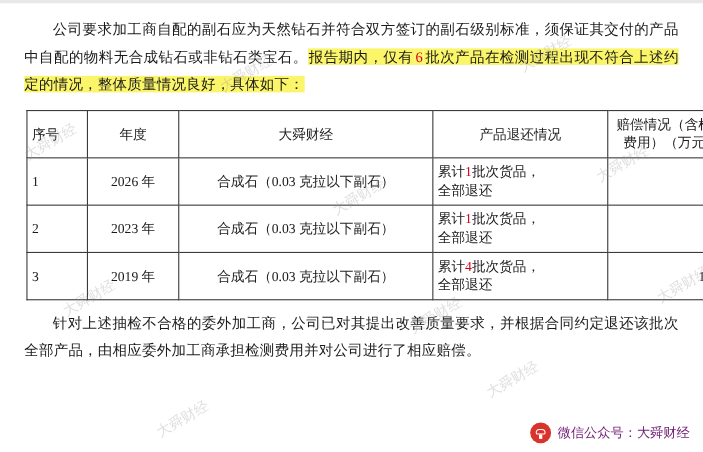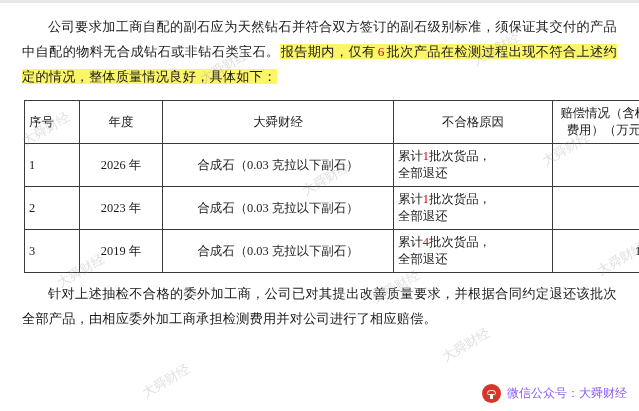--- a/index.html
+++ b/index.html
@@ -104,21 +104,21 @@
   
   .footer-badge {
     position: absolute;
     right: 12px;
     bottom: 8px;
     display: flex;
     align-items: center;
     gap: 6px;
     font-family: "Liberation Sans", sans-serif;
     font-size: 12px;
-    color: #8b5cf6;
+    color: #701a75;
     margin-top: 28px;
   }
   .badge-circle {
     width: 19px;
     height: 19px;
     border-radius: 50%;
     background: #d9342b;
     position: relative;
     flex: none;
   }
@@ -146,21 +146,21 @@
   <div class="top-rule"></div>
 
   <p class="para para-1"><span>公司要求加工商自配的副石应为天然钻石并符合双方签订的副石级别标准，须保证其交付的产品中自配的物料无合成钻石或非钻石类宝石。</span><span class="hl">报告期内，仅有</span><span class="hl redtext">6</span><span class="hl">批次产品在检测过程出现不符合上述约定的情况，整体质量情况良好，具体如下：</span></p>
 
   <table class="tbl">
     <thead>
       <tr>
         <td class="c-no">序号</td>
         <td class="c-year">年度</td>
         <td class="c-rsn">大舜财经</td>
-        <td class="c-ret">不合格原因</td>
+        <td class="c-ret">产品退还情况</td>
         <td class="c-amt hdr-amt">赔偿情况（含检测费用）（万元）</td>
       </tr>
     </thead>
     <tbody>
       <tr>
         <td class="c-no">1</td>
         <td class="c-year">2026 年</td>
         <td class="c-rsn">合成石（0.03 克拉以下副石）</td>
         <td class="c-ret ret-cell"><span>累计</span><span class="redtext">1</span><span>批次货品，</span><br><span>全部退还</span></td>
         <td class="c-amt">1.00</td>

